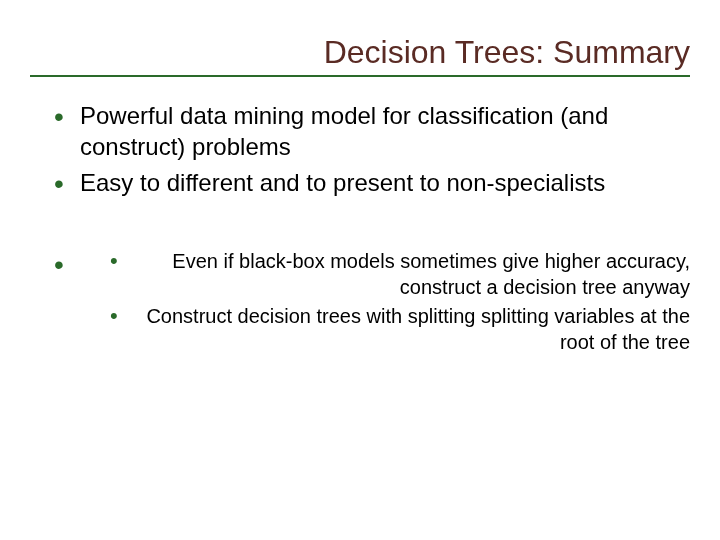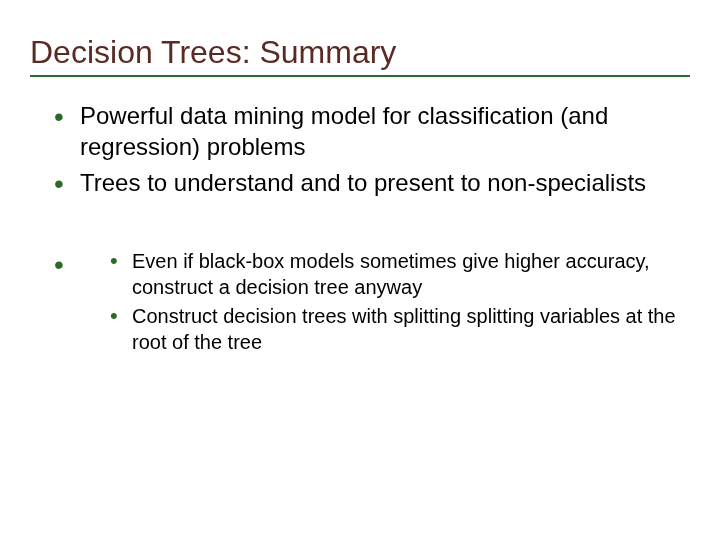--- a/index.html
+++ b/index.html
@@ -18,20 +18,21 @@
     width: 100%;
     height: 100%;
   }
   .title {
     font-family: Arial, Helvetica, sans-serif;
     font-size: 32px;
     color: #5a2b24;
     font-weight: normal;
     margin: 0 0 4px 0;
     letter-spacing: 0px;
+    text-align: right;
   }
   .underline {
     border-bottom: 2px solid #2a6a2a;
     margin: 0 0 24px 0;
     width: 100%;
   }
   ul.main {
     list-style: none;
     margin: 0;
     padding: 0 0 0 18px;
@@ -55,20 +56,21 @@
     list-style: none;
     margin: 8px 0 0 0;
     padding: 0 0 0 26px;
   }
   ul.sub > li {
     position: relative;
     padding-left: 26px;
     margin-bottom: 4px;
     font-size: 20px;
     line-height: 1.28;
+    text-align: right;
   }
   ul.sub > li::before {
     content: "•";
     position: absolute;
     left: 4px;
     top: -2px;
     color: #2a6a2a;
     font-size: 22px;
   }
   .spacer {
@@ -76,22 +78,22 @@
   }
 </style>
 </head>
 <body>
 
 <div class="slide">
   <h1 class="title">Decision Trees: Summary</h1>
   <div class="underline"></div>
 
   <ul class="main">
-    <li>Powerful data mining model for classification (and regression) problems</li>
-    <li>Trees to understand and to present to non-specialists</li>
+    <li>Powerful data mining model for classification (and construct) problems</li>
+    <li>Easy to different and to present to non-specialists</li>
   </ul>
 
   <div class="spacer"></div>
 
   <ul class="main">
     <li>
       <ul class="sub">
         <li>Even if black-box models sometimes give higher accuracy, construct a decision tree anyway</li>
         <li>Construct decision trees with splitting splitting variables at the root of the tree</li>
       </ul>

